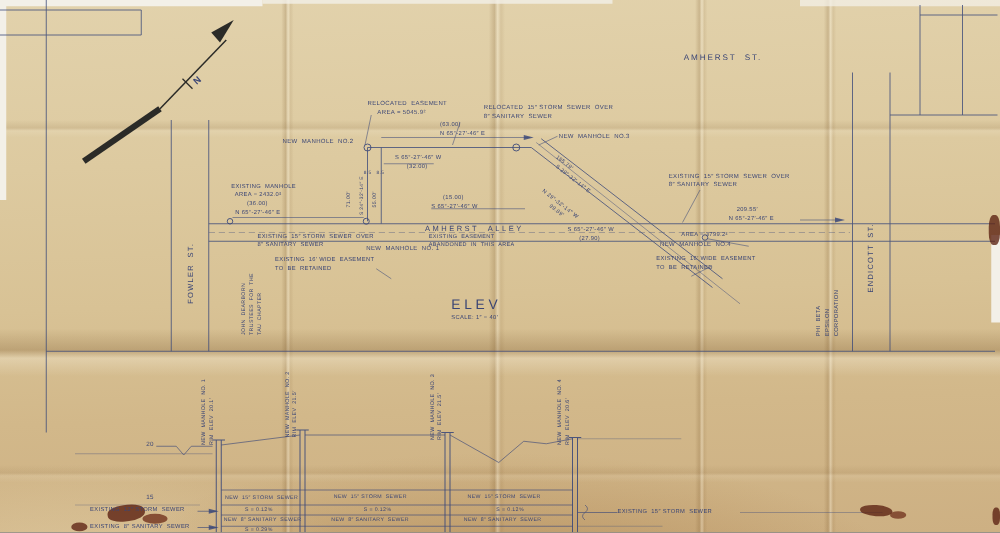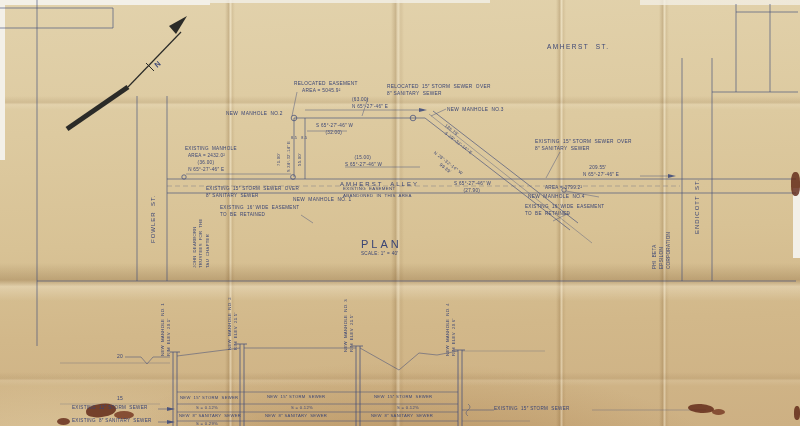--- a/index.html
+++ b/index.html
@@ -196,21 +196,21 @@
       <div class="ann" style="left: 340px; top: 180px; font-size: 6px; letter-spacing: 2px;">AMHERST  ALLEY</div>
       <div class="ann" style="left: 343px; top: 186px; font-size: 4.4px;">EXISTING  EASEMENT
 ABANDONED  IN  THIS  AREA</div>
       <div class="ann" style="left: 206px; top: 186px; font-size: 4.6px;">EXISTING  15″ STORM  SEWER  OVER
 8″ SANITARY  SEWER</div>
       <div class="ann" style="left: 293px; top: 196px; font-size: 4.8px;">NEW  MANHOLE  NO. 1</div>
       <div class="ann" style="left: 220px; top: 205px; font-size: 4.6px;">EXISTING  16′ WIDE  EASEMENT
 TO  BE  RETAINED</div>
       <div class="ann" style="left: 525px; top: 204px; font-size: 4.6px;">EXISTING  16′ WIDE  EASEMENT
 TO  BE  RETAINED</div>
-      <div class="ann" style="left: 361px; top: 236px; font-size: 11px; letter-spacing: 3px;">PLAN</div>
+      <div class="ann" style="left: 361px; top: 236px; font-size: 11px; letter-spacing: 3px;">ELEV</div>
       <div class="ann" style="left: 361px; top: 251px; font-size: 4.6px;">SCALE: 1″ = 40′</div>
       <div class="ann" style="left: 160px; top: 356px; font-size: 4.3px; transform: rotate(-90deg);">NEW  MANHOLE  NO. 1
 RIM  ELEV  20.1′</div>
       <div class="ann" style="left: 227px; top: 350px; font-size: 4.3px; transform: rotate(-90deg);">NEW  MANHOLE  NO. 2
 RIM  ELEV  21.5′</div>
       <div class="ann" style="left: 343px; top: 352px; font-size: 4.3px; transform: rotate(-90deg);">NEW  MANHOLE  NO. 3
 RIM  ELEV  21.5′</div>
       <div class="ann" style="left: 445px; top: 356px; font-size: 4.3px; transform: rotate(-90deg);">NEW  MANHOLE  NO. 4
 RIM  ELEV  20.6′</div>
       <div class="ann" style="left: 117px; top: 353px; font-size: 5px;">20</div>

